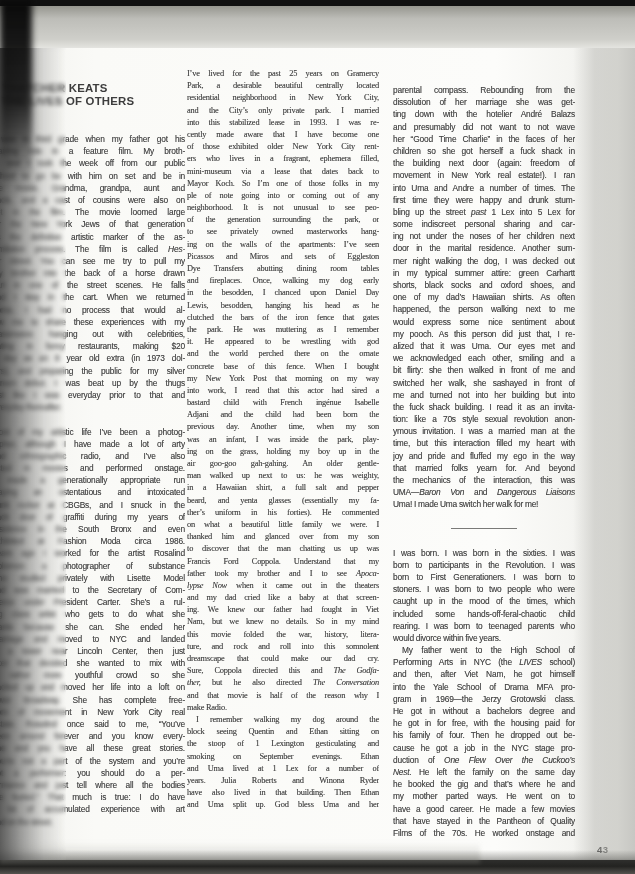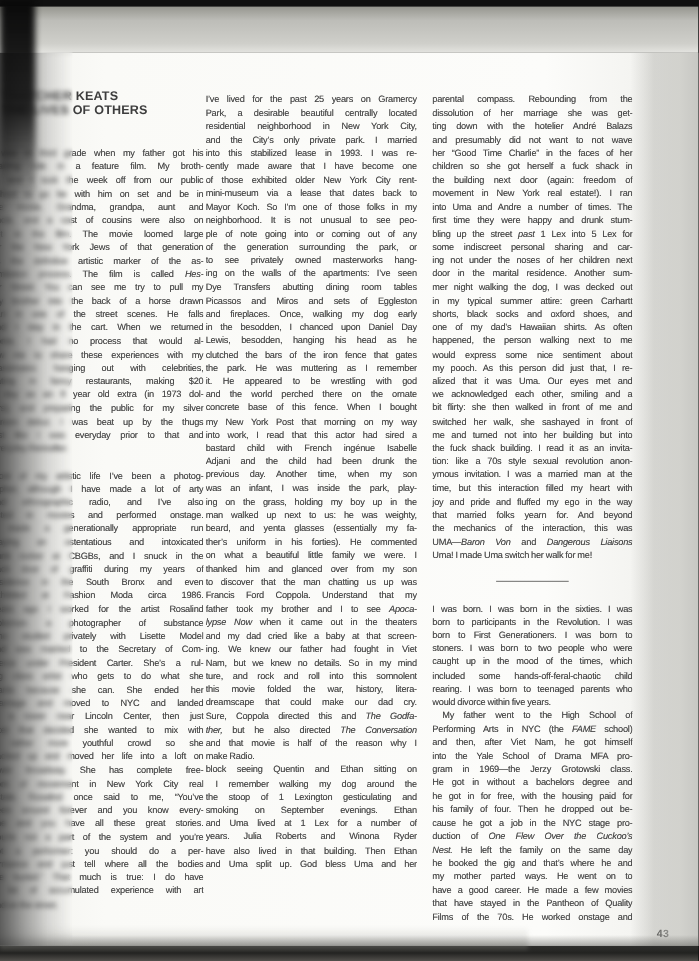--- a/index.html
+++ b/index.html
@@ -23,21 +23,21 @@
     -webkit-backdrop-filter:blur(2.3px);backdrop-filter:blur(2.3px);}
   .binding-top{position:absolute;left:0;top:0;width:32px;height:195px;
     background:linear-gradient(to bottom,#0a0a0a,rgba(18,18,18,.88) 52%,rgba(40,40,40,0));filter:blur(3px);}
 
   .header{position:absolute;left:2px;top:82px;color:#3d3d3d;font-weight:bold;
     font-size:11.4px;line-height:12.6px;letter-spacing:.2px;white-space:nowrap;}
 
   .col{position:absolute;font-size:8.4px;line-height:12.2px;color:#474747;
     letter-spacing:-.2px;word-spacing:-.3px;text-shadow:0 0 .4px rgba(70,70,70,.55);}
   .col-left{left:-8px;top:133px;width:193px;}
-  .col-mid{left:187px;top:84px;width:192px;}
+  .col-mid{left:187px;top:68px;width:192px;font-family:Liberation Serif, serif;}
   .col-right{left:393px;top:84px;width:182px;}
 
   .ln{height:12.2px;overflow:hidden;text-align:justify;text-align-last:justify;}
   .ln.end{text-align-last:left;}
   .ln.indent{text-indent:9px;}
   .para.gap{margin-top:12.2px;}
   .rule{height:36px;position:relative;}
   .rule::after{content:"";position:absolute;left:50%;top:17px;width:66px;margin-left:-33px;
     border-top:1.3px solid #7a7a78;}
 
@@ -119,67 +119,70 @@
   </div>
 <div class="col col-mid">
     <div class="para">
       <div class="ln">I’ve lived for the past 25 years on Gramercy</div>
       <div class="ln">Park, a desirable beautiful centrally located</div>
       <div class="ln">residential neighborhood in New York City,</div>
       <div class="ln">and the City’s only private park. I married</div>
       <div class="ln">into this stabilized lease in 1993. I was re-</div>
       <div class="ln">cently made aware that I have become one</div>
       <div class="ln">of those exhibited older New York City rent-</div>
+      <div class="ln">ers who lives in a fragrant, ephemera filled,</div>
       <div class="ln">mini-museum via a lease that dates back to</div>
       <div class="ln">Mayor Koch. So I’m one of those folks in my</div>
+      <div class="ln">ple of note going into or coming out of any</div>
       <div class="ln">neighborhood. It is not unusual to see peo-</div>
-      <div class="ln">ple of note going into or coming out of any</div>
       <div class="ln">of the generation surrounding the park, or</div>
       <div class="ln">to see privately owned masterworks hang-</div>
       <div class="ln">ing on the walls of the apartments: I’ve seen</div>
+      <div class="ln">Picassos and Miros and sets of Eggleston</div>
       <div class="ln">Dye Transfers abutting dining room tables</div>
-      <div class="ln">Picassos and Miros and sets of Eggleston</div>
       <div class="ln">and fireplaces. Once, walking my dog early</div>
       <div class="ln">in the besodden, I chanced upon Daniel Day</div>
       <div class="ln">Lewis, besodden, hanging his head as he</div>
       <div class="ln">clutched the bars of the iron fence that gates</div>
       <div class="ln">the park. He was muttering as I remember</div>
       <div class="ln">it. He appeared to be wrestling with god</div>
       <div class="ln">and the world perched there on the ornate</div>
       <div class="ln">concrete base of this fence. When I bought</div>
       <div class="ln">my New York Post that morning on my way</div>
       <div class="ln">into work, I read that this actor had sired a</div>
       <div class="ln">bastard child with French ingénue Isabelle</div>
-      <div class="ln">Adjani and the child had been drunk the</div>
+      <div class="ln">Adjani and the child had been born the</div>
       <div class="ln">previous day. Another time, when my son</div>
       <div class="ln">was an infant, I was inside the park, play-</div>
       <div class="ln">ing on the grass, holding my boy up in the</div>
+      <div class="ln">air goo-goo gah-gahing. An older gentle-</div>
       <div class="ln">man walked up next to us: he was weighty,</div>
+      <div class="ln">in a Hawaiian shirt, a full salt and pepper</div>
       <div class="ln">beard, and yenta glasses (essentially my fa-</div>
       <div class="ln">ther’s uniform in his forties). He commented</div>
       <div class="ln">on what a beautiful little family we were. I</div>
       <div class="ln">thanked him and glanced over from my son</div>
       <div class="ln">to discover that the man chatting us up was</div>
       <div class="ln">Francis Ford Coppola. Understand that my</div>
       <div class="ln">father took my brother and I to see <i>Apoca-</i></div>
       <div class="ln"><i>lypse Now</i> when it came out in the theaters</div>
       <div class="ln">and my dad cried like a baby at that screen-</div>
       <div class="ln">ing. We knew our father had fought in Viet</div>
       <div class="ln">Nam, but we knew no details. So in my mind</div>
+      <div class="ln">this movie folded the war, history, litera-</div>
       <div class="ln">ture, and rock and roll into this somnolent</div>
-      <div class="ln">this movie folded the war, history, litera-</div>
       <div class="ln">dreamscape that could make our dad cry.</div>
       <div class="ln">Sure, Coppola directed this and <i>The Godfa-</i></div>
       <div class="ln"><i>ther,</i> but he also directed <i>The Conversation</i></div>
       <div class="ln">and that movie is half of the reason why I</div>
       <div class="ln end">make Radio.</div>
     </div>
     <div class="para">
+      <div class="ln indent">I remember walking my dog around the</div>
       <div class="ln">block seeing Quentin and Ethan sitting on</div>
-      <div class="ln indent">I remember walking my dog around the</div>
       <div class="ln">the stoop of 1 Lexington gesticulating and</div>
       <div class="ln">smoking on September evenings. Ethan</div>
       <div class="ln">and Uma lived at 1 Lex for a number of</div>
       <div class="ln">years. Julia Roberts and Winona Ryder</div>
       <div class="ln">have also lived in that building. Then Ethan</div>
       <div class="ln">and Uma split up. God bless Uma and her</div>
     </div>
   </div>
 <div class="col col-right">
     <div class="para">
@@ -225,21 +228,21 @@
       <div class="ln">born to participants in the Revolution. I was</div>
       <div class="ln">born to First Generationers. I was born to</div>
       <div class="ln">stoners. I was born to two people who were</div>
       <div class="ln">caught up in the mood of the times, which</div>
       <div class="ln">included some hands-off-feral-chaotic child</div>
       <div class="ln">rearing. I was born to teenaged parents who</div>
       <div class="ln end">would divorce within five years.</div>
     </div>
     <div class="para">
       <div class="ln indent">My father went to the High School of</div>
-      <div class="ln">Performing Arts in NYC (the <i>FAME</i> school)</div>
+      <div class="ln">Performing Arts in NYC (the <i>LIVES</i> school)</div>
       <div class="ln">and then, after Viet Nam, he got himself</div>
       <div class="ln">into the Yale School of Drama MFA pro-</div>
       <div class="ln">gram in 1969—the Jerzy Grotowski class.</div>
       <div class="ln">He got in without a bachelors degree and</div>
       <div class="ln">he got in for free, with the housing paid for</div>
       <div class="ln">his family of four. Then he dropped out be-</div>
       <div class="ln">cause he got a job in the NYC stage pro-</div>
       <div class="ln">duction of <i>One Flew Over the Cuckoo’s</i></div>
       <div class="ln"><i>Nest.</i> He left the family on the same day</div>
       <div class="ln">he booked the gig and that’s where he and</div>

